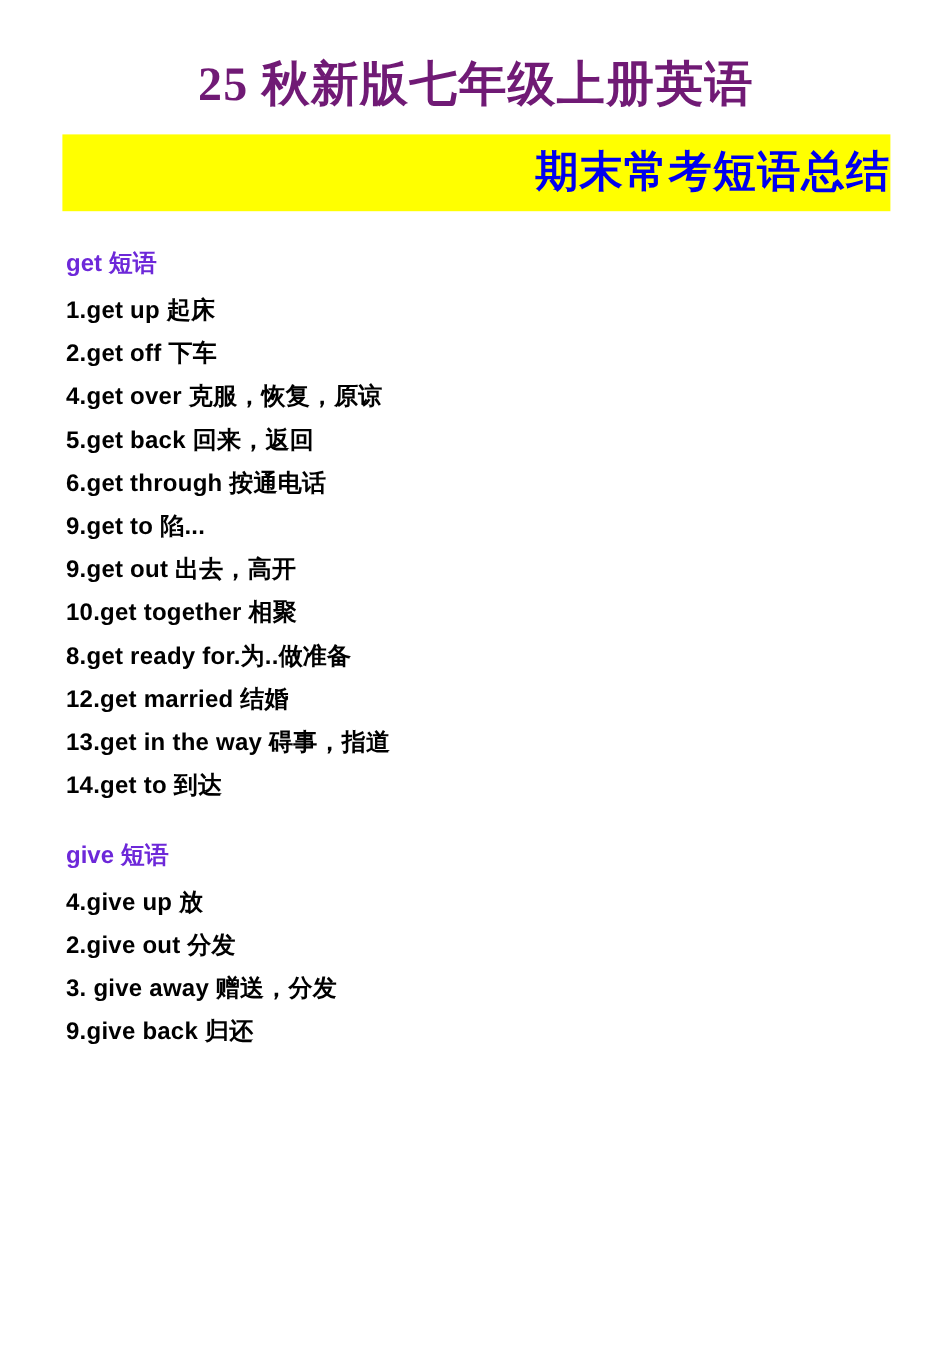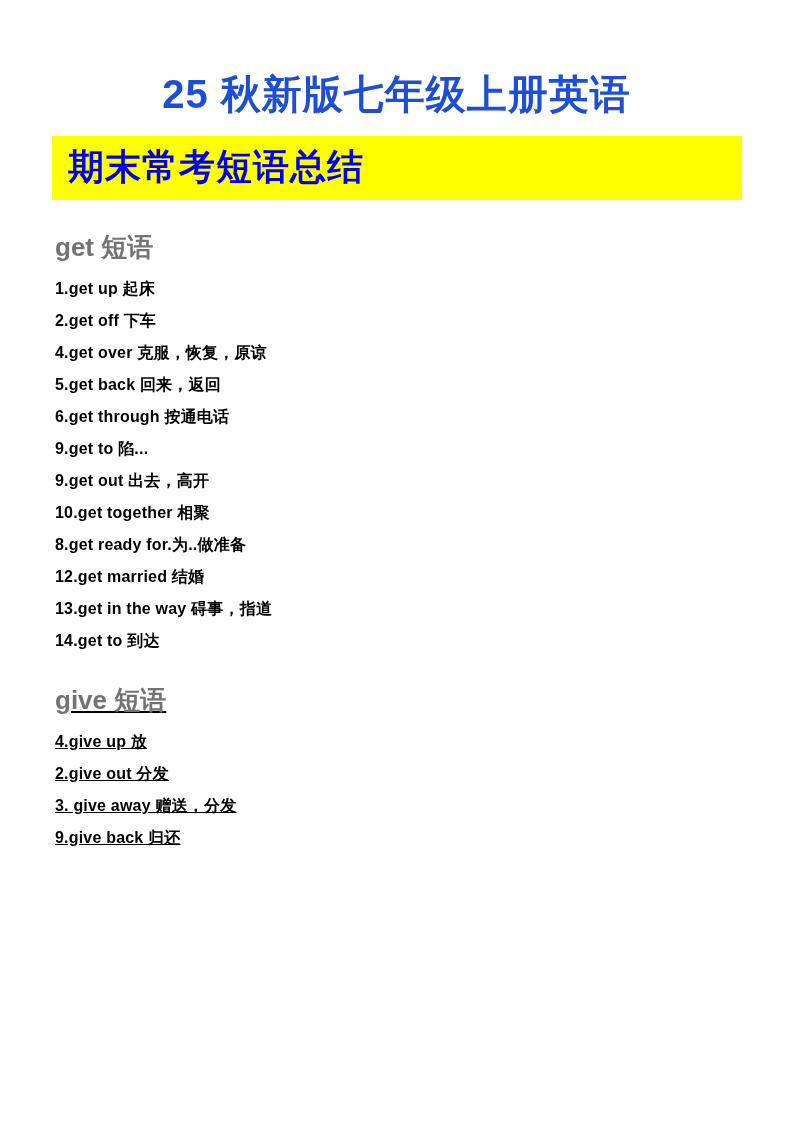--- a/index.html
+++ b/index.html
@@ -15,62 +15,62 @@
     overflow: hidden;
   }
   .page {
     position: relative;
     width: 793px;
     height: 1122px;
     box-sizing: border-box;
     padding: 0 52px;
   }
   .title-main {
-    margin-top: 70px;
+    margin-top: 46px;
     text-align: center;
     font-size: 40px;
     font-weight: bold;
-    color: #1d4ed8;
+    color: #701a75;
     letter-spacing: 1px;
     line-height: 1.2;
     white-space: nowrap;
+    font-family: Liberation Serif, serif;
   }
   .title-banner {
     margin: 18px auto 0 auto;
     width: 690px;
     background: #ffff00;
-    text-align: left;
+    text-align: right;
     padding: 9px 0 12px 16px;
     box-sizing: border-box;
   }
   .title-sub {
     font-size: 36px;
     font-weight: bold;
     color: #0000ee;
     letter-spacing: 1px;
     line-height: 1.2;
     white-space: nowrap;
   }
   .content {
     margin-top: 30px;
     padding-left: 3px;
   }
   .section-head {
-    font-size: 26px;
+    font-size: 20px;
     font-weight: bold;
-    color: #737373;
+    color: #6d28d9;
     margin-bottom: 8px;
     margin-top: 0;
   }
   .section + .section {
     margin-top: 26px;
-    text-decoration: underline;
   }
   .entry {
-    font-size: 16px;
+    font-size: 20px;
     font-weight: bold;
     color: #000000;
     line-height: 1.0;
     padding: 8px 0 8px 0;
     letter-spacing: 0.2px;
   }
 </style>
 </head>
 <body>
 

